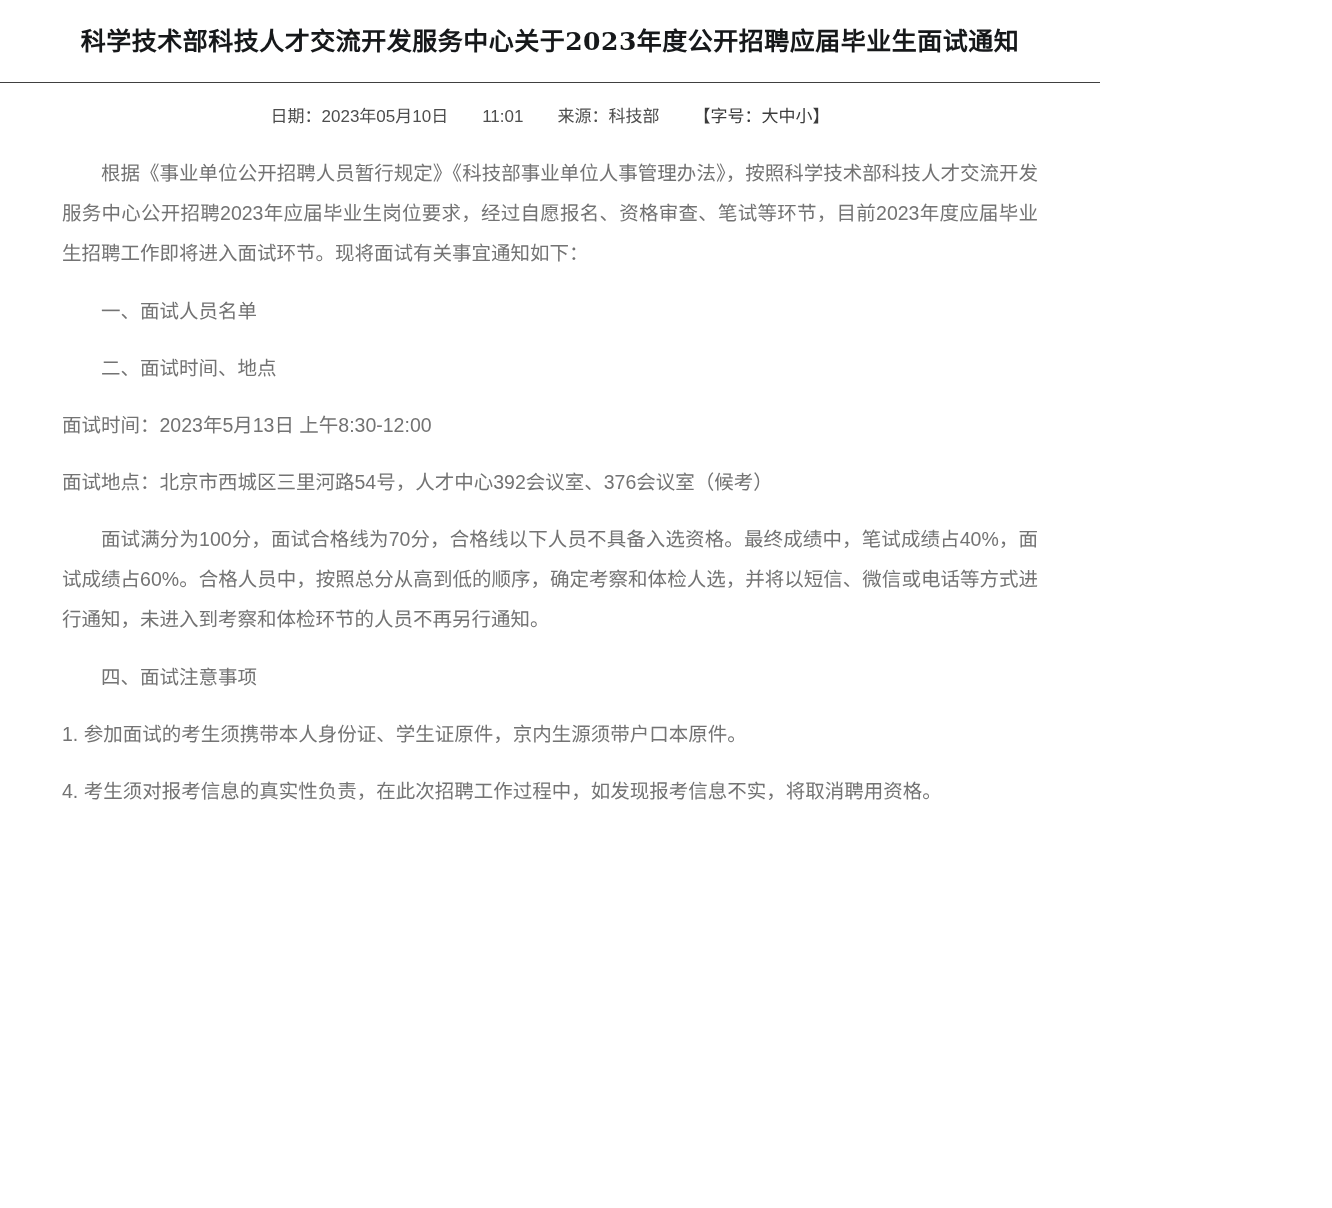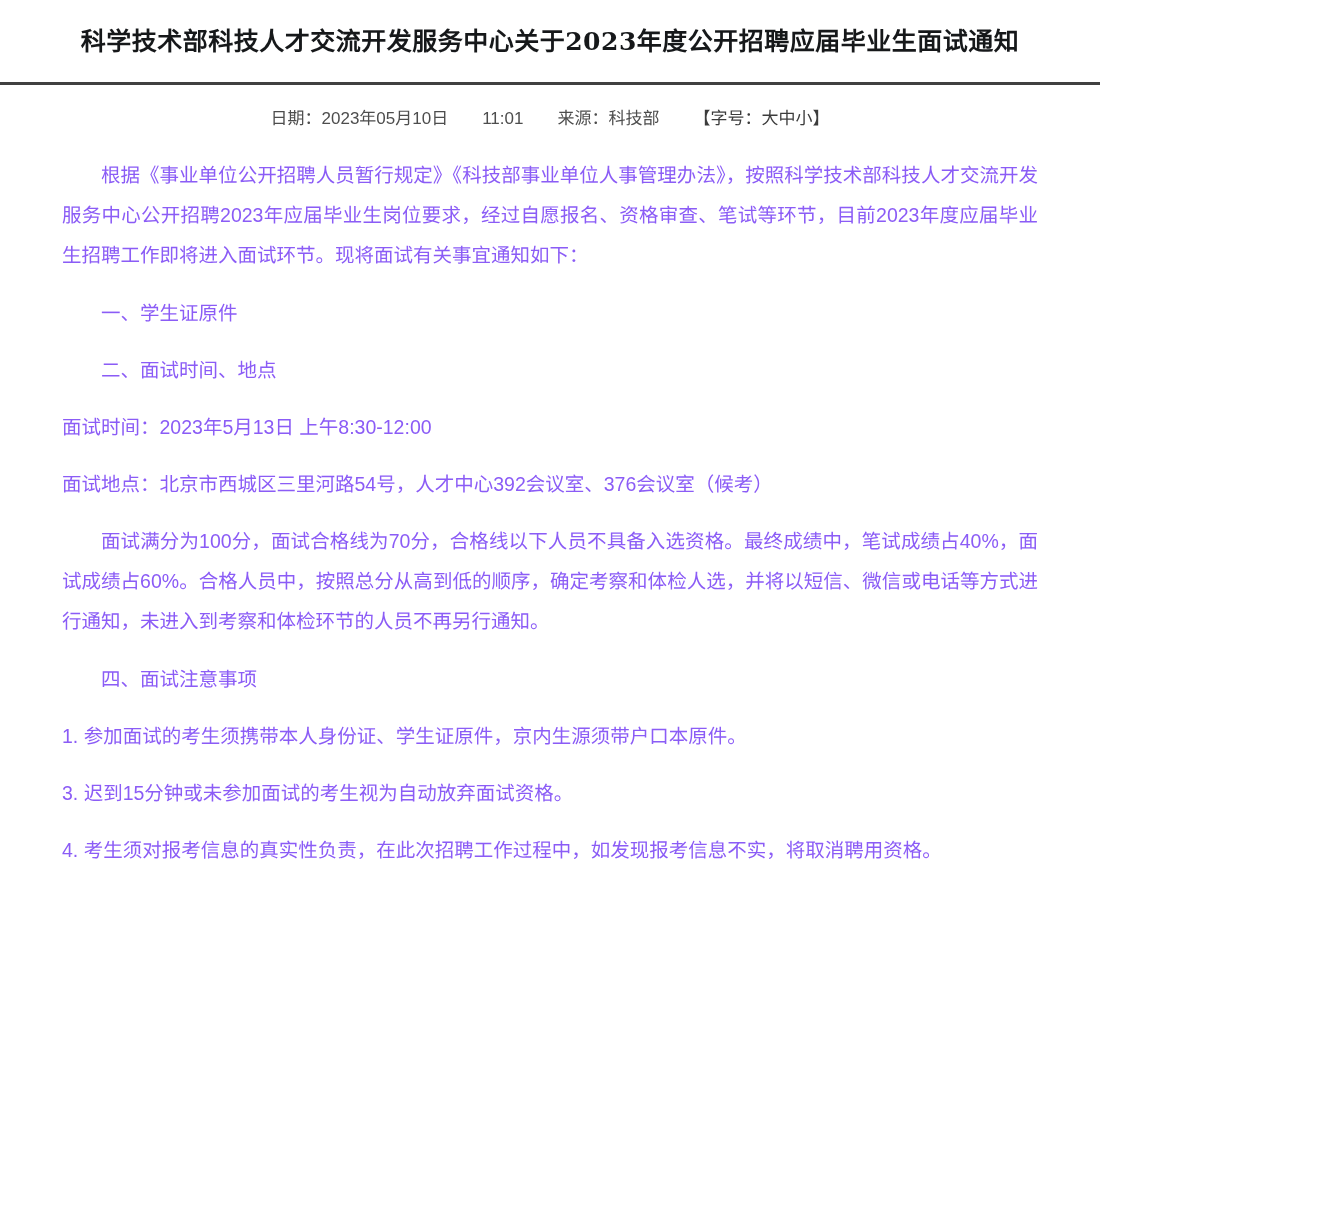--- a/index.html
+++ b/index.html
@@ -25,21 +25,21 @@
     padding: 24px 60px 22px 60px;
     text-align: center;
     font-size: 25px;
     line-height: 1.45;
     font-weight: bold;
     font-family: "DejaVu Serif", "Liberation Serif", serif;
     color: #16181a;
     letter-spacing: 0.5px;
   }
   .meta-wrap {
-    border-top: 3px solid #404040;
+    border-top: 1px solid #404040;
     padding: 22px 60px 20px 60px;
   }
   .meta {
     display: flex;
     justify-content: center;
     align-items: center;
     gap: 34px;
     font-size: 17px;
     color: #4d4d4d;
     line-height: 1.4;
@@ -59,21 +59,21 @@
   }
   .fontsize-group .fs-link {
     cursor: pointer;
     color: #3c3c3c;
     text-decoration: none;
   }
   .content {
     padding: 4px 62px 40px 62px;
     font-size: 19.5px;
     line-height: 2.06;
-    color: #8b5cf6;
+    color: #737373;
     text-align: justify;
     font-family: "Liberation Sans", "DejaVu Sans", sans-serif;
   }
   .content p {
     margin: 0 0 17px 0;
     text-indent: 2em;
   }
   .content p.heading {
     text-indent: 2em;
   }
@@ -98,24 +98,23 @@
         <span class="meta-label">来源：</span><span class="meta-value">科技部</span>
       </span>
       <span class="meta-item fontsize-group">
         <span>【字号：</span><a class="fs-link">大</a><a class="fs-link">中</a><a class="fs-link">小</a><span>】</span>
       </span>
     </div>
   </div>
 
   <div class="content">
     <p>根据《事业单位公开招聘人员暂行规定》《科技部事业单位人事管理办法》，按照科学技术部科技人才交流开发服务中心公开招聘2023年应届毕业生岗位要求，经过自愿报名、资格审查、笔试等环节，目前2023年度应届毕业生招聘工作即将进入面试环节。现将面试有关事宜通知如下：</p>
-    <p class="heading">一、学生证原件</p>
+    <p class="heading">一、面试人员名单</p>
     <p class="heading">二、面试时间、地点</p>
     <p class="item">面试时间：2023年5月13日 上午8:30-12:00</p>
     <p class="item">面试地点：北京市西城区三里河路54号，人才中心392会议室、376会议室（候考）</p>
     <p>面试满分为100分，面试合格线为70分，合格线以下人员不具备入选资格。最终成绩中，笔试成绩占40%，面试成绩占60%。合格人员中，按照总分从高到低的顺序，确定考察和体检人选，并将以短信、微信或电话等方式进行通知，未进入到考察和体检环节的人员不再另行通知。</p>
     <p class="heading">四、面试注意事项</p>
     <p class="item">1. 参加面试的考生须携带本人身份证、学生证原件，京内生源须带户口本原件。</p>
-    <p class="item">3. 迟到15分钟或未参加面试的考生视为自动放弃面试资格。</p>
     <p class="item">4. 考生须对报考信息的真实性负责，在此次招聘工作过程中，如发现报考信息不实，将取消聘用资格。</p>
   </div>
 
 </div>
 
 </body></html>

